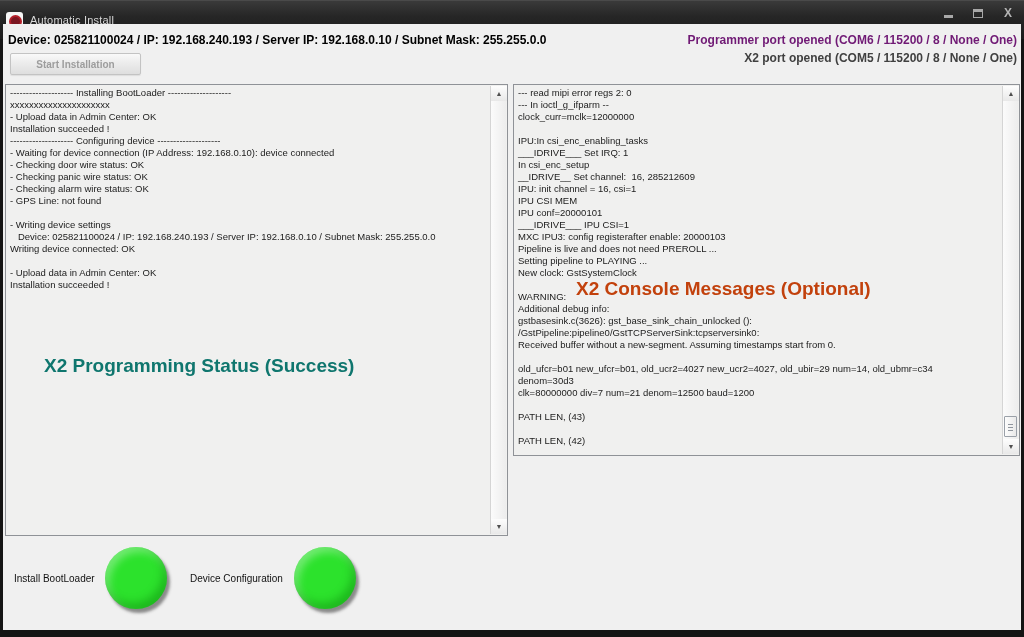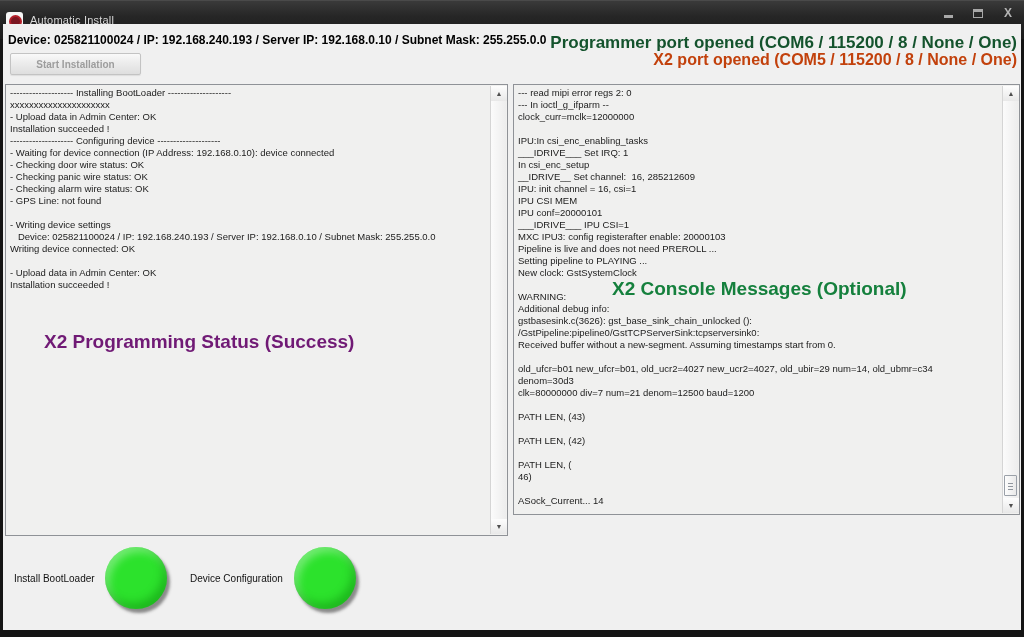--- a/index.html
+++ b/index.html
@@ -20,31 +20,31 @@
   .win-controls { position:absolute; right:8px; top:0; height:24px; display:flex; align-items:center; gap:14px; }
   .win-btn { width:16px; height:16px; display:flex; align-items:center; justify-content:center; cursor:default; }
   .glyph-min { width:9px; height:3px; background:#a8a8a8; margin-top:6px; }
   .glyph-max { width:10px; height:9px; border:1px solid #a8a8a8; border-top:3px solid #a8a8a8; }
   .glyph-close { color:#b5b5b5; font-size:12px; font-weight:bold; line-height:12px; }
 
   
   .client { position:absolute; left:3px; top:24px; width:1018px; height:606px; background:#f0f0f0; }
 
   .hdr-left { position:absolute; left:5px; top:9px; font-size:12px; font-weight:bold; color:#000; }
-  .hdr-right1 { position:absolute; right:4px; top:9px; font-size:17px; font-weight:bold; color:#14532d; }
-  .hdr-right2 { position:absolute; right:4px; top:27px; font-size:16px; font-weight:bold; color:#c2410c; }
+  .hdr-right1 { position:absolute; right:4px; top:9px; font-size:12px; font-weight:bold; color:#701a75; }
+  .hdr-right2 { position:absolute; right:4px; top:27px; font-size:12px; font-weight:bold; color:#404040; }
 
   .start-btn { position:absolute; left:7px; top:29px; width:131px; height:22px;
     background:linear-gradient(#f9f9f9,#ececec 45%,#dedede); border:1px solid #c3c3c3; border-radius:2px;
     font-family:inherit; font-size:10px; font-weight:bold; color:#9d9d9d; box-shadow:0 1px 1px rgba(0,0,0,0.08); }
 
   
   .console { position:absolute; background:#f0f0ef; border:1px solid #8f9297; overflow:hidden; }
   #pane-left  { left:2px;  top:60px; width:503px; height:452px;padding-left:16px; }
-  #pane-right { left:510px; top:60px; width:507px; height:431px; }
+  #pane-right { left:510px; top:60px; width:507px; height:372px; }
   .console-lines { position:absolute; left:4px; top:2px; right:20px; font-size:9.5px; color:#1b1b1b; }
   .console-lines div { height:12px; line-height:12px; white-space:pre; overflow:visible; }
 
   .annotation { position:absolute; font-weight:bold; font-size:19px; white-space:nowrap; }
   #annot-left  { left:38px; top:246px; }
   #annot-right { left:62px; top:193px; }
 
   
   .vscroll { position:absolute; top:1px; bottom:1px; right:1px; width:16px;
     background:linear-gradient(to right,#fbfbfb,#ededed); border-left:1px solid #d5d5d5; }
@@ -108,21 +108,21 @@
           <div>- Checking alarm wire status: OK</div>
           <div>- GPS Line: not found</div>
           <div>&nbsp;</div>
           <div>- Writing device settings</div>
           <div>   Device: 025821100024 / IP: 192.168.240.193 / Server IP: 192.168.0.10 / Subnet Mask: 255.255.0.0</div>
           <div>Writing device connected: OK</div>
           <div>&nbsp;</div>
           <div>- Upload data in Admin Center: OK</div>
           <div>Installation succeeded !</div>
         </div>
-      <div class="annotation" id="annot-left" style="color: #701a75;">X2 Programming Status (Success)</div>
+      <div class="annotation" id="annot-left" style="color: #0f766e; margin-top: 24px;">X2 Programming Status (Success)</div>
       <div class="vscroll">
         <div class="scroll-btn up">
             <span>▲</span>
           </div>
         <div class="scroll-btn down">
             <span>▼</span>
           </div>
       </div>
     </div>
 
@@ -157,21 +157,21 @@
           <div>&nbsp;</div>
           <div>PATH LEN, (43)</div>
           <div>&nbsp;</div>
           <div>PATH LEN, (42)</div>
           <div>&nbsp;</div>
           <div>PATH LEN, (</div>
           <div>46)</div>
           <div>&nbsp;</div>
           <div>ASock_Current... 14</div>
         </div>
-      <div class="annotation" id="annot-right" style="color: #15803d; margin-left: 36px;">X2 Console Messages (Optional)</div>
+      <div class="annotation" id="annot-right" style="color: #c2410c;">X2 Console Messages (Optional)</div>
       <div class="vscroll">
         <div class="scroll-btn up">
             <span>▲</span>
           </div>
         <div class="scroll-thumb"></div>
         <div class="scroll-btn down">
             <span>▼</span>
           </div>
       </div>
     </div>

